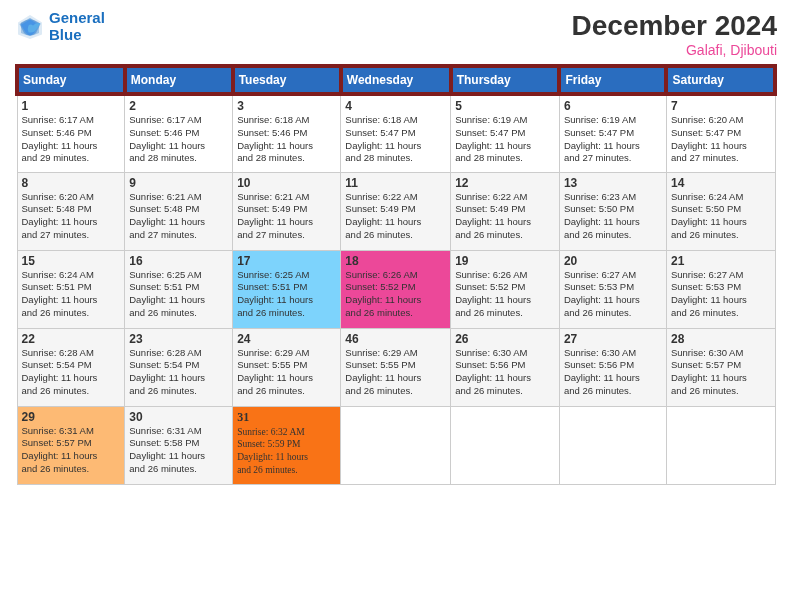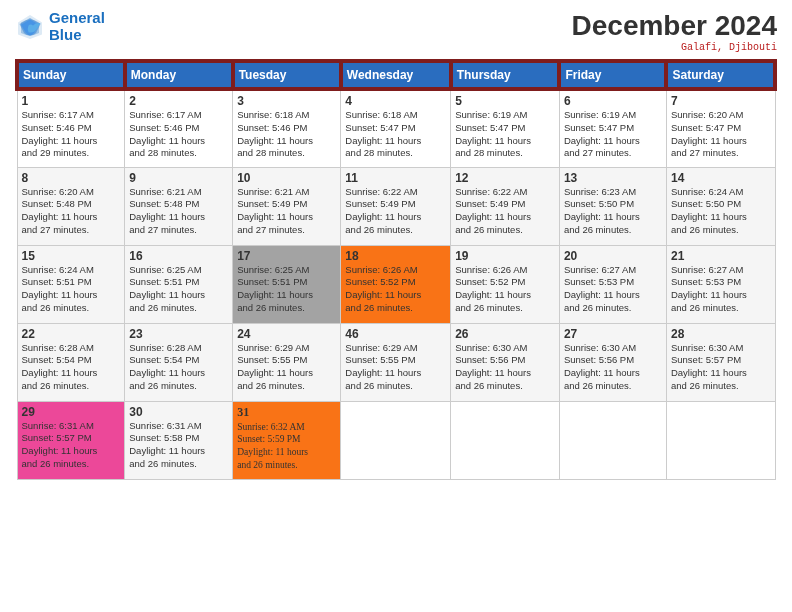--- a/index.html
+++ b/index.html
@@ -33,23 +33,22 @@
     }
     .title-block {
       text-align: right;
     }
     .month-title {
       font-size: 28px;
       font-weight: bold;
       color: #333;
     }
     .location {
-      font-size: 10px;
-      color: #b91c1c;
-      font-family: Liberation Mono, monospace;
+      font-size: 14px;
+      color: #ec4899;
     }
     .calendar {
       width: 100%;
       border-collapse: collapse;
       font-size: 10px;
     }
     .calendar thead tr th {
       background: #2a6dbf;
       color: #fff;
       padding: 5px 4px;
@@ -136,37 +135,37 @@
           <td><span class="day-num">9</span><span class="day-detail">Sunrise: 6:21 AM<br>Sunset: 5:48 PM<br>Daylight: 11 hours<br>and 27 minutes.</span></td>
           <td><span class="day-num">10</span><span class="day-detail">Sunrise: 6:21 AM<br>Sunset: 5:49 PM<br>Daylight: 11 hours<br>and 27 minutes.</span></td>
           <td><span class="day-num">11</span><span class="day-detail">Sunrise: 6:22 AM<br>Sunset: 5:49 PM<br>Daylight: 11 hours<br>and 26 minutes.</span></td>
           <td><span class="day-num">12</span><span class="day-detail">Sunrise: 6:22 AM<br>Sunset: 5:49 PM<br>Daylight: 11 hours<br>and 26 minutes.</span></td>
           <td><span class="day-num">13</span><span class="day-detail">Sunrise: 6:23 AM<br>Sunset: 5:50 PM<br>Daylight: 11 hours<br>and 26 minutes.</span></td>
           <td><span class="day-num">14</span><span class="day-detail">Sunrise: 6:24 AM<br>Sunset: 5:50 PM<br>Daylight: 11 hours<br>and 26 minutes.</span></td>
         </tr>
         <tr style="background: rgb(245, 245, 245);">
           <td style="background: rgb(245, 245, 245);"><span class="day-num">15</span><span class="day-detail">Sunrise: 6:24 AM<br>Sunset: 5:51 PM<br>Daylight: 11 hours<br>and 26 minutes.</span></td>
           <td style="background: rgb(245, 245, 245);"><span class="day-num">16</span><span class="day-detail">Sunrise: 6:25 AM<br>Sunset: 5:51 PM<br>Daylight: 11 hours<br>and 26 minutes.</span></td>
-          <td style="background: #a3a3a3;"><span class="day-num">17</span><span class="day-detail">Sunrise: 6:25 AM<br>Sunset: 5:51 PM<br>Daylight: 11 hours<br>and 26 minutes.</span></td>
-          <td style="background: #f97316;"><span class="day-num">18</span><span class="day-detail">Sunrise: 6:26 AM<br>Sunset: 5:52 PM<br>Daylight: 11 hours<br>and 26 minutes.</span></td>
+          <td style="background: #7dd3fc;"><span class="day-num">17</span><span class="day-detail">Sunrise: 6:25 AM<br>Sunset: 5:51 PM<br>Daylight: 11 hours<br>and 26 minutes.</span></td>
+          <td style="background: #ec4899;"><span class="day-num">18</span><span class="day-detail">Sunrise: 6:26 AM<br>Sunset: 5:52 PM<br>Daylight: 11 hours<br>and 26 minutes.</span></td>
           <td style="background: rgb(245, 245, 245);"><span class="day-num">19</span><span class="day-detail">Sunrise: 6:26 AM<br>Sunset: 5:52 PM<br>Daylight: 11 hours<br>and 26 minutes.</span></td>
           <td style="background: rgb(245, 245, 245);"><span class="day-num">20</span><span class="day-detail">Sunrise: 6:27 AM<br>Sunset: 5:53 PM<br>Daylight: 11 hours<br>and 26 minutes.</span></td>
           <td style="background: rgb(245, 245, 245);"><span class="day-num">21</span><span class="day-detail">Sunrise: 6:27 AM<br>Sunset: 5:53 PM<br>Daylight: 11 hours<br>and 26 minutes.</span></td>
         </tr>
         <tr>
           <td><span class="day-num">22</span><span class="day-detail">Sunrise: 6:28 AM<br>Sunset: 5:54 PM<br>Daylight: 11 hours<br>and 26 minutes.</span></td>
           <td><span class="day-num">23</span><span class="day-detail">Sunrise: 6:28 AM<br>Sunset: 5:54 PM<br>Daylight: 11 hours<br>and 26 minutes.</span></td>
           <td><span class="day-num">24</span><span class="day-detail">Sunrise: 6:29 AM<br>Sunset: 5:55 PM<br>Daylight: 11 hours<br>and 26 minutes.</span></td>
           <td><span class="day-num">46</span><span class="day-detail">Sunrise: 6:29 AM<br>Sunset: 5:55 PM<br>Daylight: 11 hours<br>and 26 minutes.</span></td>
           <td><span class="day-num">26</span><span class="day-detail">Sunrise: 6:30 AM<br>Sunset: 5:56 PM<br>Daylight: 11 hours<br>and 26 minutes.</span></td>
           <td><span class="day-num">27</span><span class="day-detail">Sunrise: 6:30 AM<br>Sunset: 5:56 PM<br>Daylight: 11 hours<br>and 26 minutes.</span></td>
           <td><span class="day-num">28</span><span class="day-detail">Sunrise: 6:30 AM<br>Sunset: 5:57 PM<br>Daylight: 11 hours<br>and 26 minutes.</span></td>
         </tr>
         <tr style="background: rgb(245, 245, 245);">
-          <td style="background: #ec4899;"><span class="day-num">29</span><span class="day-detail">Sunrise: 6:31 AM<br>Sunset: 5:57 PM<br>Daylight: 11 hours<br>and 26 minutes.</span></td>
+          <td style="background: #fdba74;"><span class="day-num">29</span><span class="day-detail">Sunrise: 6:31 AM<br>Sunset: 5:57 PM<br>Daylight: 11 hours<br>and 26 minutes.</span></td>
           <td style="background: rgb(245, 245, 245);"><span class="day-num">30</span><span class="day-detail">Sunrise: 6:31 AM<br>Sunset: 5:58 PM<br>Daylight: 11 hours<br>and 26 minutes.</span></td>
           <td style="background: #f97316; font-family: Liberation Serif, serif;"><span class="day-num">31</span><span class="day-detail">Sunrise: 6:32 AM<br>Sunset: 5:59 PM<br>Daylight: 11 hours<br>and 26 minutes.</span></td>
           <td class="empty-cell" style="background: rgb(255, 255, 255);"></td>
           <td class="empty-cell" style="background: rgb(255, 255, 255);"></td>
           <td class="empty-cell" style="background: rgb(255, 255, 255);"></td>
           <td class="empty-cell" style="background: rgb(255, 255, 255);"></td>
         </tr>
       </tbody>
   </table>
 </div>

